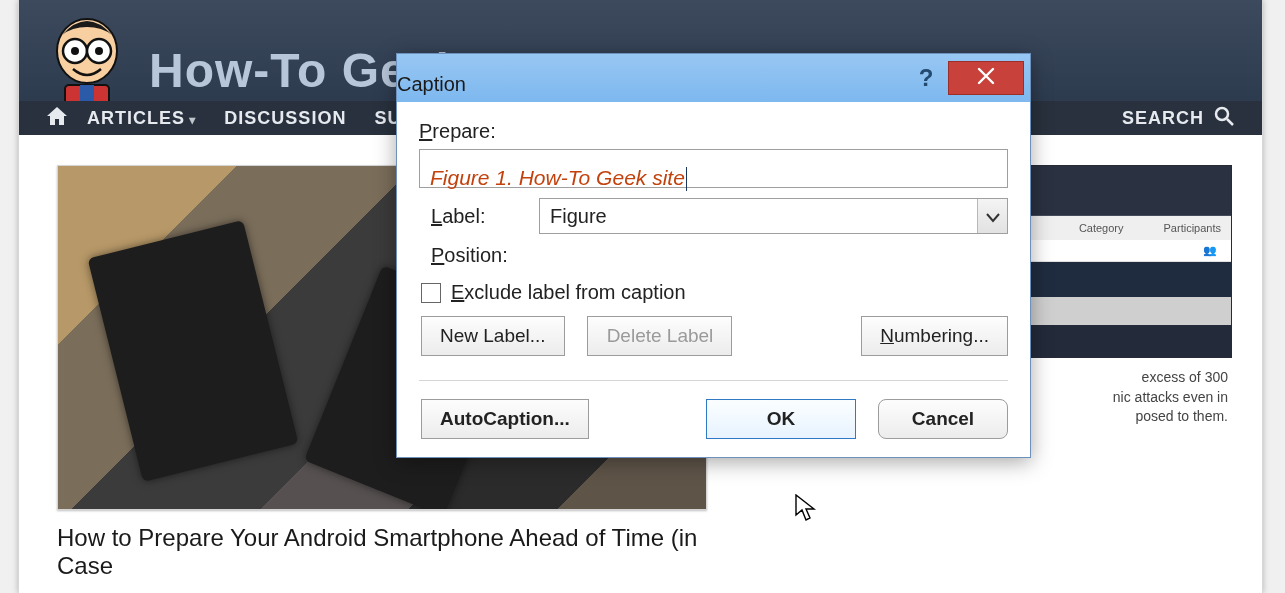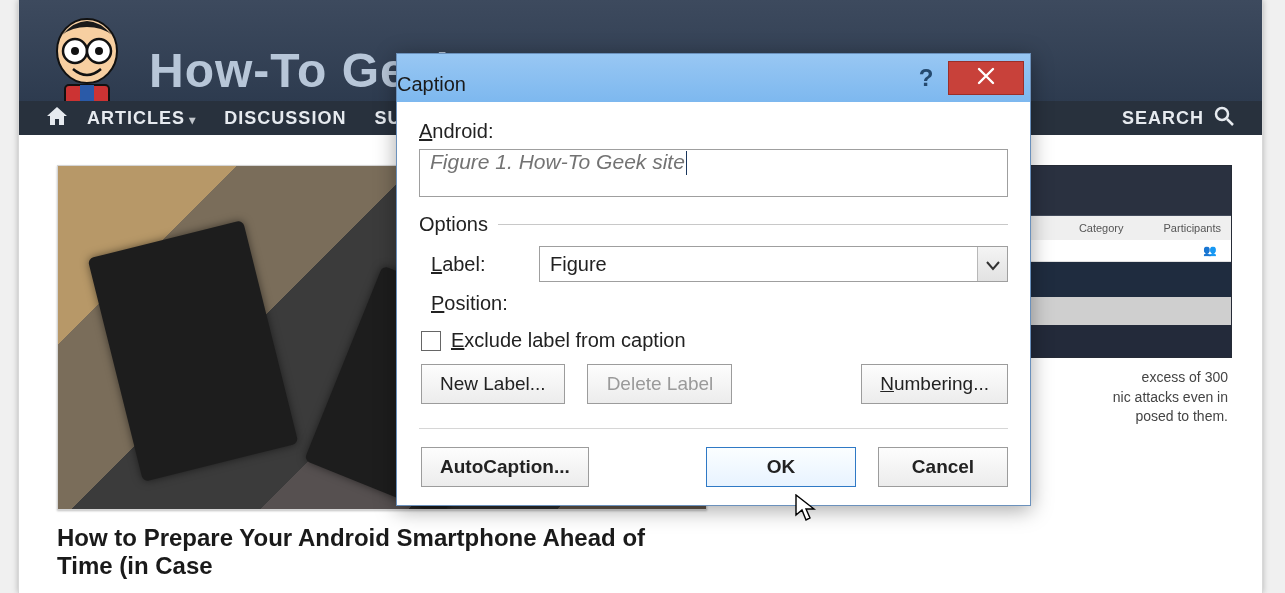--- a/index.html
+++ b/index.html
@@ -104,21 +104,21 @@
     position:absolute;
     background:#1d1d1d;
     border-radius:6px;
     box-shadow:0 0 8px rgba(0,0,0,.5);
   }
   .article-img::before { width:160px; height:230px; left:55px; top:70px; transform:rotate(-14deg);}
   .article-img::after  { width:150px; height:210px; left:280px; top:120px; transform:rotate(22deg);}
 
   .article-title {
     font-size: 24px;
-    font-weight: 700;
+    font-weight: 400;
     color: #1a1a1a;
     margin-top: 14px;
     font-family: Arial, sans-serif;
   }
 
   .sidebar-col {
     flex: 1;
     padding-top: 0;
   }
   .forum-widget {
@@ -231,25 +231,25 @@
     padding: 14px 22px 18px 22px;
     font-size: 20px;
     color:#222;
   }
   .dlg-label { margin: 4px 0 6px 0; }
   .underline-first::first-letter { text-decoration: underline; }
 
   .caption-input {
     width: 100%;
     border: 1px solid #9f9f9f;
-    padding: 0 10px;
+    padding: 16px 10px;
     font-size: 21px;
     font-style: italic;
-    color:#737373;
-    height: 48px;
+    color:#c2410c;
+    height: 39px;
     position: relative;
   }
   .caption-input .cursor {
     display:inline-block;
     width:1px;
     height:24px;
     background:#1a365c;
     vertical-align:middle;
     margin-left:1px;
   }
@@ -429,29 +429,25 @@
       <span>
         <svg viewBox="0 0 18 18">
             <path d="M2 2 L16 16 M16 2 L2 16" stroke="#fff" stroke-width="2.4" stroke-linecap="round"></path>
           </svg>
       </span>
     </div>
   </div>
 
   <div class="dlg-body">
 
-    <div class="dlg-label underline-first">Android:</div>
+    <div class="dlg-label underline-first">Prepare:</div>
     <div class="caption-input">
       <span>Figure 1. How-To Geek site</span><span class="cursor"></span>
     </div>
 
-    <div class="fieldset-label">
-      <span>Options</span>
-      <span class="line"></span>
-    </div>
 
     <div class="opt-row">
       <div class="opt-label underline-first">Label:</div>
       <div class="combo">
         <div class="combo-text">Figure</div>
         <div class="combo-btn">
           <span>
             <svg viewBox="0 0 14 10">
                 <path d="M1 1 L7 8 L13 1" fill="none" stroke="#333" stroke-width="2"></path>
               </svg>
@@ -475,21 +471,21 @@
       <div class="btn small" style="margin-left:auto;">
         <span style="text-decoration:underline;">N</span>
           <span>umbering...</span>
       </div>
     </div>
 
     <div class="btn-row bottom">
       <div class="btn underline-first">AutoCaption...</div>
       <div style="flex:1"></div>
       <div class="btn ok">OK</div>
-      <div class="btn" style="min-width:130px;">Cancel</div>
+      <div class="btn" style="min-width:130px;border-radius:8px;">Cancel</div>
     </div>
 
   </div>
 </div>
 
 <div class="mouse-cursor">
   <svg viewBox="0 0 22 28">
     <path d="M1 1 L1 21 L7 16 L11 26 L15 24 L11 15 L19 15 Z" fill="#fff" stroke="#000" stroke-width="1.4"></path>
   </svg>
 </div>

